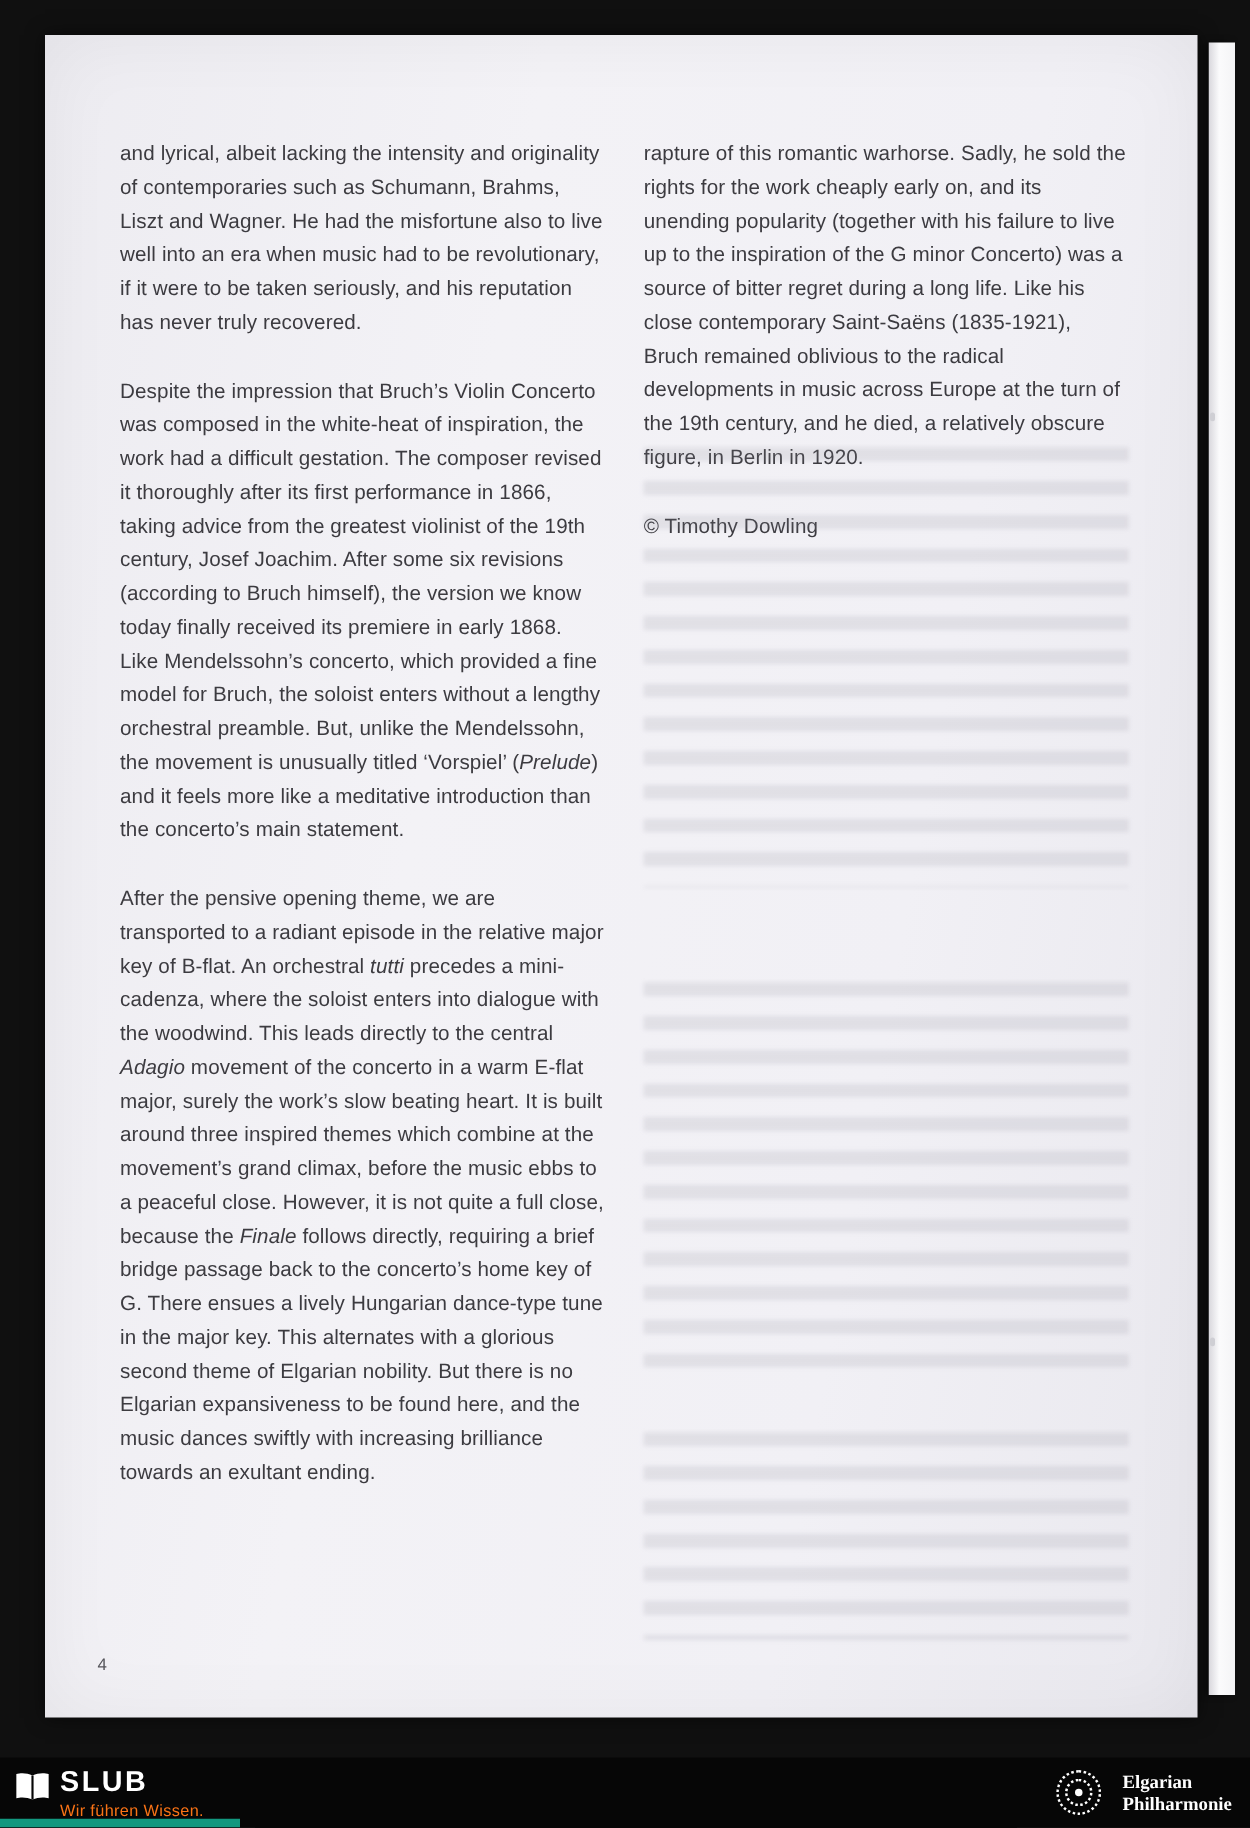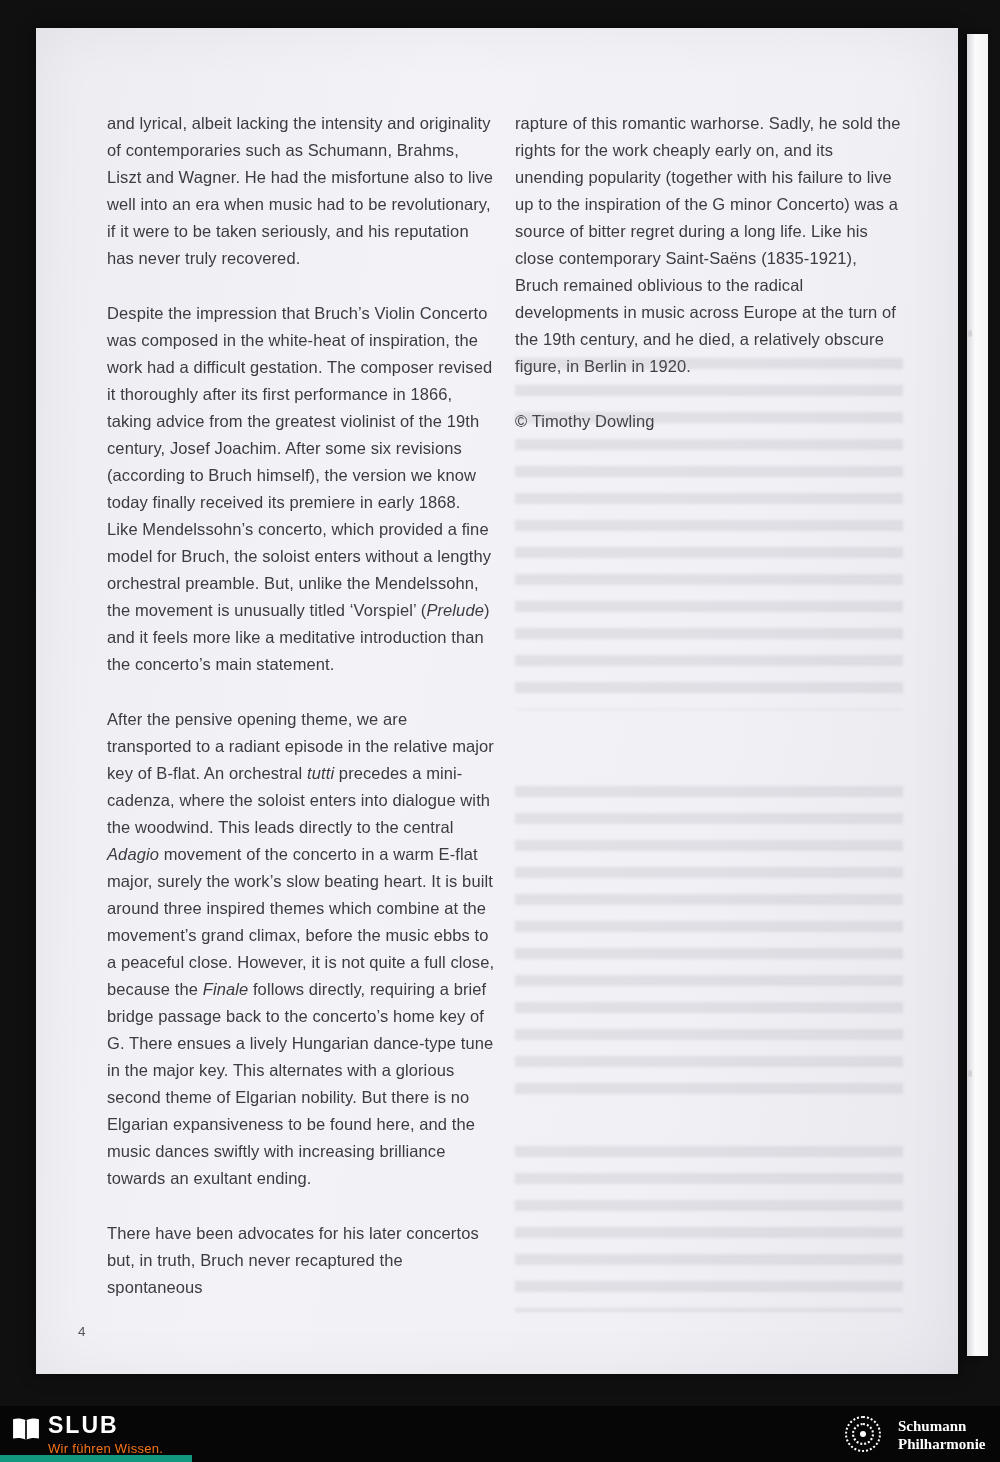--- a/index.html
+++ b/index.html
@@ -13,21 +13,21 @@
 
   
   .scan {
     position:absolute; left:36px; top:28px;
     width:922px; height:1346px;
     background:linear-gradient(100deg,#edecf1 0%, #f3f2f6 35%, #f1f0f5 70%, #e9e8ee 100%);
     box-shadow:inset 0 0 60px rgba(0,0,0,0.05), 0 0 14px rgba(0,0,0,0.55);
   }
 
   .col { position:absolute; top:82px; color:#3c3b40; font-size:16.5px; line-height:27px; }
-  .col-left  { left:71px;  width:388px; }
+  .col-left  { left:60px;  width:388px; }
   .col-right { left:479px; width:390px; }
   .col p { margin:0 0 28px 0; letter-spacing:0.1px; }
   .credit { margin-top:14px !important; }
 
   .page-number {
     position:absolute; left:42px; top:1296px;
     font-size:13.5px; color:#55545a;
   }
 
   
@@ -102,21 +102,20 @@
 <body>
 
 <div class="stage">
 
   <div class="scan">
 
     <div class="col col-left">
       <p><span>and lyrical, albeit lacking the intensity and originality of contemporaries such as Schumann, Brahms, Liszt and Wagner. He had the misfortune also to live well into an era when music had to be revolutionary, if it were to be taken seriously, and his reputation has never truly recovered.</span></p>
       <p><span>Despite the impression that Bruch’s Violin Concerto was composed in the white-heat of inspiration, the work had a difficult gestation. The composer revised it thoroughly after its first performance in 1866, taking advice from the greatest violinist of the 19th century, Josef Joachim. After some six revisions (according to Bruch himself), the version we know today finally received its premiere in early 1868. Like Mendelssohn’s concerto, which provided a fine model for Bruch, the soloist enters without a lengthy orchestral preamble. But, unlike the Mendelssohn, the movement is unusually titled ‘Vorspiel’ (</span><span style="font-style: italic;">Prelude</span><span>) and it feels more like a meditative introduction than the concerto’s main statement.</span></p>
       <p><span>After the pensive opening theme, we are transported to a radiant episode in the relative major key of B-flat. An orchestral </span><span style="font-style: italic;">tutti</span><span> precedes a mini-cadenza, where the soloist enters into dialogue with the woodwind. This leads directly to the central </span><span style="font-style: italic;">Adagio</span><span> movement of the concerto in a warm E-flat major, surely the work’s slow beating heart. It is built around three inspired themes which combine at the movement’s grand climax, before the music ebbs to a peaceful close. However, it is not quite a full close, because the </span><span style="font-style: italic;">Finale</span><span> follows directly, requiring a brief bridge passage back to the concerto’s home key of G. There ensues a lively Hungarian dance-type tune in the major key. This alternates with a glorious second theme of Elgarian nobility. But there is no Elgarian expansiveness to be found here, and the music dances swiftly with increasing brilliance towards an exultant ending.</span></p>
-      <p><span>There have been advocates for his later concertos but, in truth, Bruch never recaptured the spontaneous</span></p>
     </div>
 
     <div class="col col-right">
       <p><span>rapture of this romantic warhorse. Sadly, he sold the rights for the work cheaply early on, and its unending popularity (together with his failure to live up to the inspiration of the G minor Concerto) was a source of bitter regret during a long life. Like his close contemporary Saint-Saëns (1835-1921), Bruch remained oblivious to the radical developments in music across Europe at the turn of the 19th century, and he died, a relatively obscure figure, in Berlin in 1920.</span></p>
       <p class="credit">© Timothy Dowling</p>
     </div>
 
     <div class="ghost ghost-1"></div>
     <div class="ghost ghost-2"></div>
     <div class="ghost ghost-3"></div>
@@ -141,19 +140,19 @@
 
     <div class="accent-bar"></div>
 
     <div class="dp-block">
       <span class="dp-logo">
         <span class="dp-ring-outer"></span>
         <span class="dp-ring-inner"></span>
         <span class="dp-ring-core"></span>
       </span>
       <span class="dp-text">
-        <span>Schumann</span><br>
+        <span>Elgarian</span><br>
         <span>Philharmonie</span>
       </span>
     </div>
 
   </div>
 </div>
 
 </body></html>

